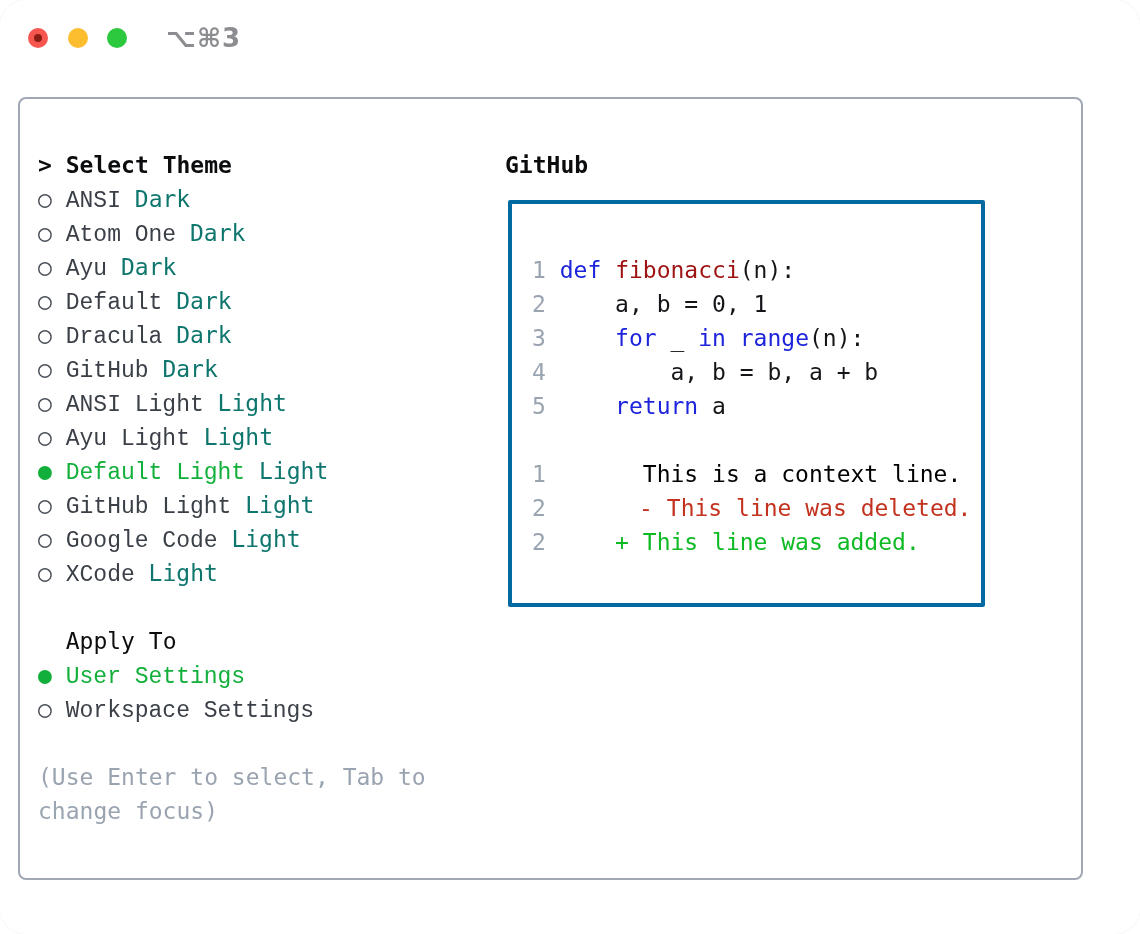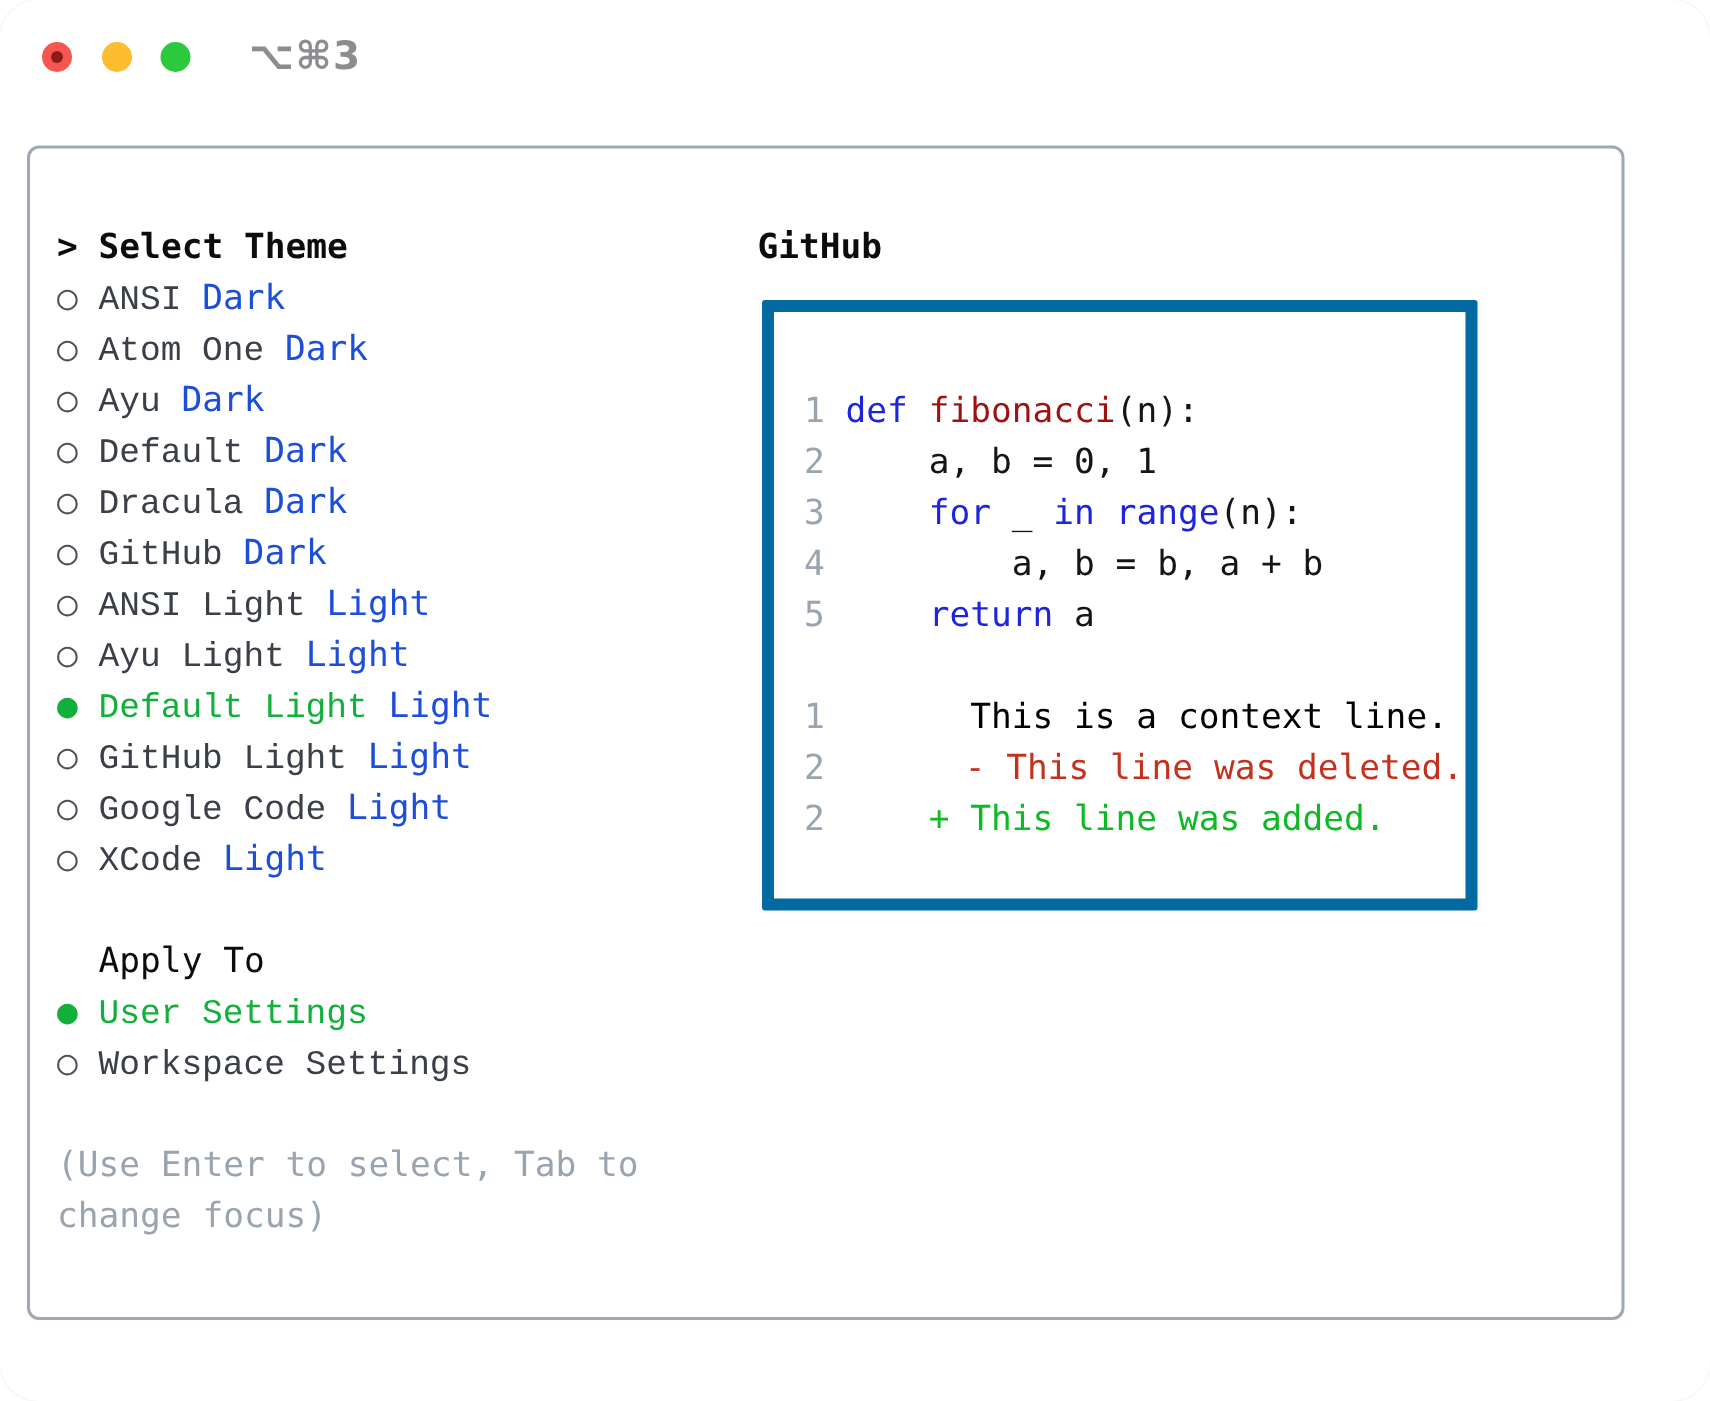--- a/index.html
+++ b/index.html
@@ -32,30 +32,30 @@
     position:absolute;left:18px;top:49px;
     font-size:23px;line-height:34px;white-space:pre;color:#3b4048;
   }
   .row{height:34px;}
   .cursor,.hdr{font-weight:700;color:#0b0c0e;}
   .subhdr{color:#0b0c0e;}
   .marker{color:#4d525a;}
   .marker.sel{color:var(--sel-green,#12b03b);}
   .name{color:#3b4048;font-family:Liberation Mono, monospace;}
   .name.sel{color:var(--sel-green,#12b03b);text-align:center;}
-  .qual{color:#1d4ed8;}
+  .qual{color:#0f766e;}
   .hint{color:#9aa4b1;}
   
   .preview-title{
     position:absolute;left:485px;top:49px;line-height:34px;
     font-weight:700;font-size:23px;color:#0b0c0e;white-space:pre;
   }
   .preview-box{
     position:absolute;left:488px;top:101px;width:477px;height:407px;
-    border:8px solid #0369a1;border-radius:2px;box-sizing:border-box;background:#fff;
+    border:4px solid #0369a1;border-radius:2px;box-sizing:border-box;background:#fff;
   }
   .code{
     position:absolute;left:20px;top:49px;
     font-size:23px;line-height:34px;white-space:pre;
   }
   .pline{height:34px;}
   .num{color:#9aa4b1;}
   .kw{color:var(--kw-blue,#1d24dc);}
   .fn{color:var(--fn-red,#9e1212);}
   .pl{color:#141518;}

